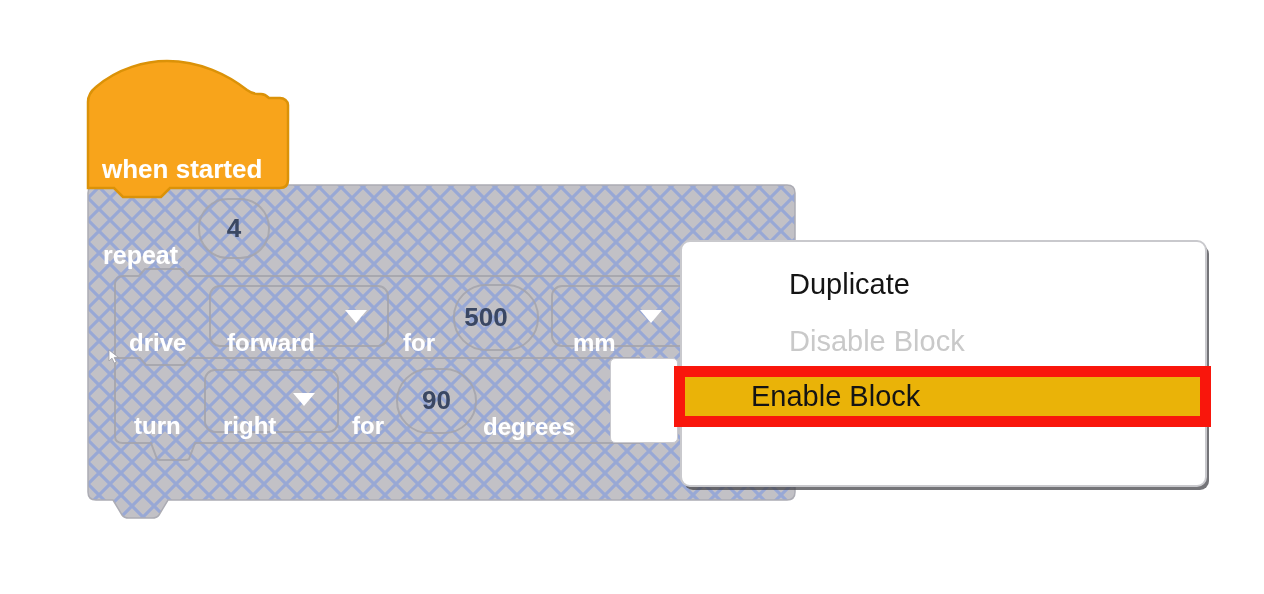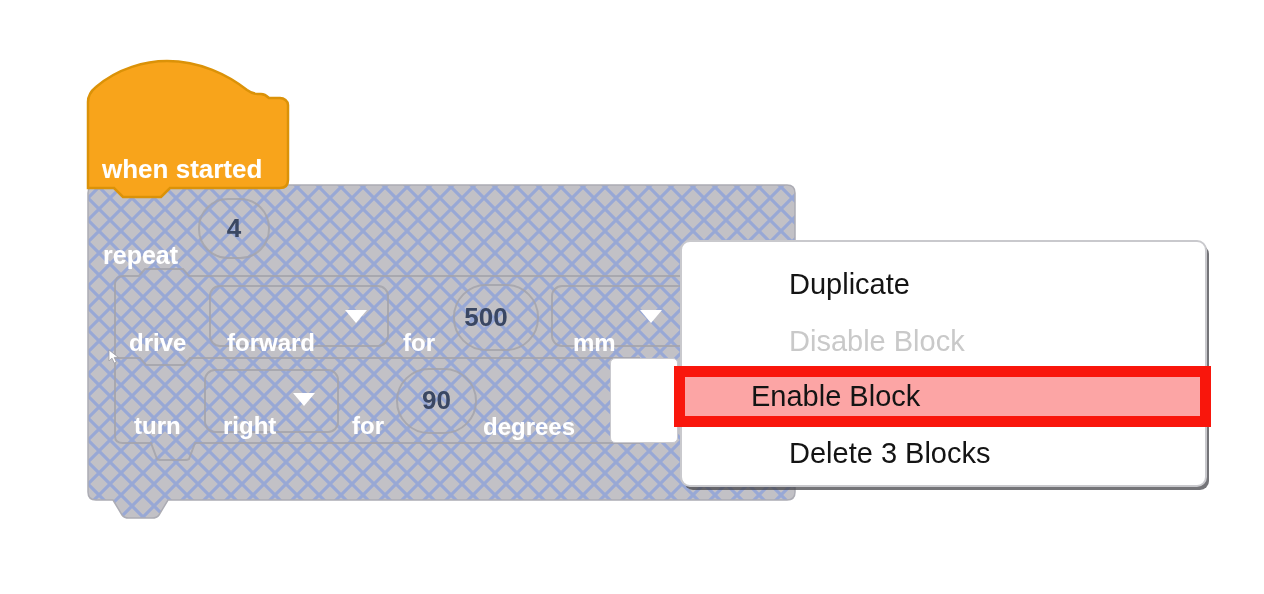--- a/index.html
+++ b/index.html
@@ -65,21 +65,21 @@
     white-space:nowrap;
     cursor:default;
     margin-left:36px;
   }
   .menu-item.disabled{color:#C9C9C9;}
   
   .enable-row{
     position:absolute;
     left:674px;top:366px;width:537px;height:61px;
     border:11px solid #F9160C;
-    background:#fca5a5;
+    background:#eab308;
     box-sizing:border-box;
     z-index:30;
   }
   .enable-row .txt{
     position:absolute;
     left:66px;top:0;
     height:39px;line-height:39px;
     font-size:29px;
     color:#141414;
     white-space:nowrap;
@@ -161,20 +161,19 @@
   <div class="caret" style="left:293px;top:393px"></div>
   <div class="blk-label" style="left:352px;top:386px">for</div>
   <div class="num-label" style="left:397px;top:385px;width:79px">90</div>
   <div class="blk-label" style="left:483px;top:387px">degrees</div>
 
   <div class="white-box"></div>
 
   <div class="menu">
     <div class="menu-item" style="top:24px">Duplicate</div>
     <div class="menu-item disabled" style="top:81px">Disable Block</div>
-    <div class="menu-item" style="top:193px">Delete 3 Blocks</div>
   </div>
 
   <div class="enable-row">
     <div class="txt">Enable Block</div>
   </div>
 
 </div>
 
 </body></html>

